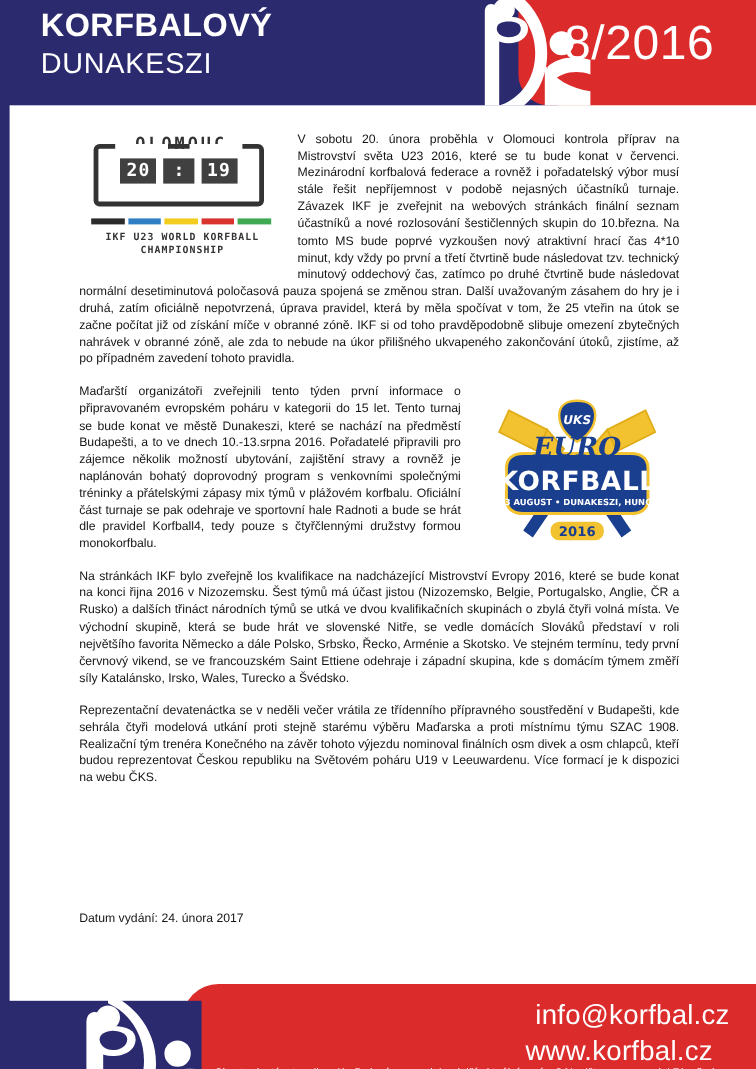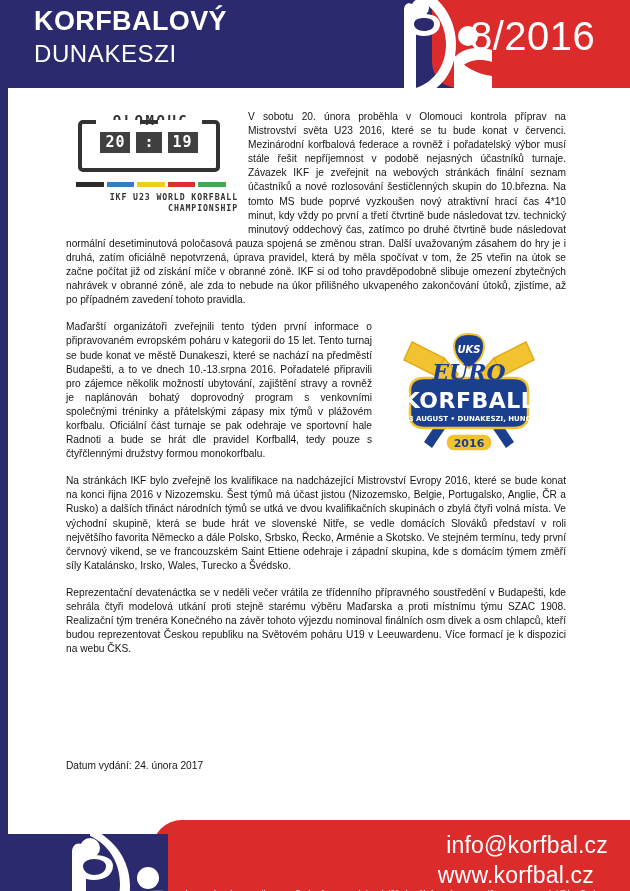--- a/index.html
+++ b/index.html
@@ -122,21 +122,21 @@
     float: left;
     width: 172px;
     height: 108px;
     margin: 2px 10px 4px 0;
     shape-outside: margin-box;
   }
   .logo-euro-float {
     float: right;
     width: 170px;
     height: 140px;
-    margin: 4px 12px 4px 12px;
+    margin: 4px 0 4px 12px;
   }
 
   .pubdate {
     position: absolute;
     left: 66px;
     top: 672px;
     font-size: 10.2px;
     color: #151515;
   }
 
@@ -219,21 +219,21 @@
     gap: 3px;
   }
   .olo-bar {
     flex: 1 1 0;
     height: 5px;
   }
   .olo-caption {
     position: absolute;
     left: 0; top: 80px;
     width: 172px;
-    text-align: right;
+    text-align: center;
     font-family: "DejaVu Sans Mono", monospace;
     font-size: 8.2px;
     font-weight: bold;
     letter-spacing: 0.9px;
     color: #333333;
     line-height: 11px;
   }
 
   
   .euro {

